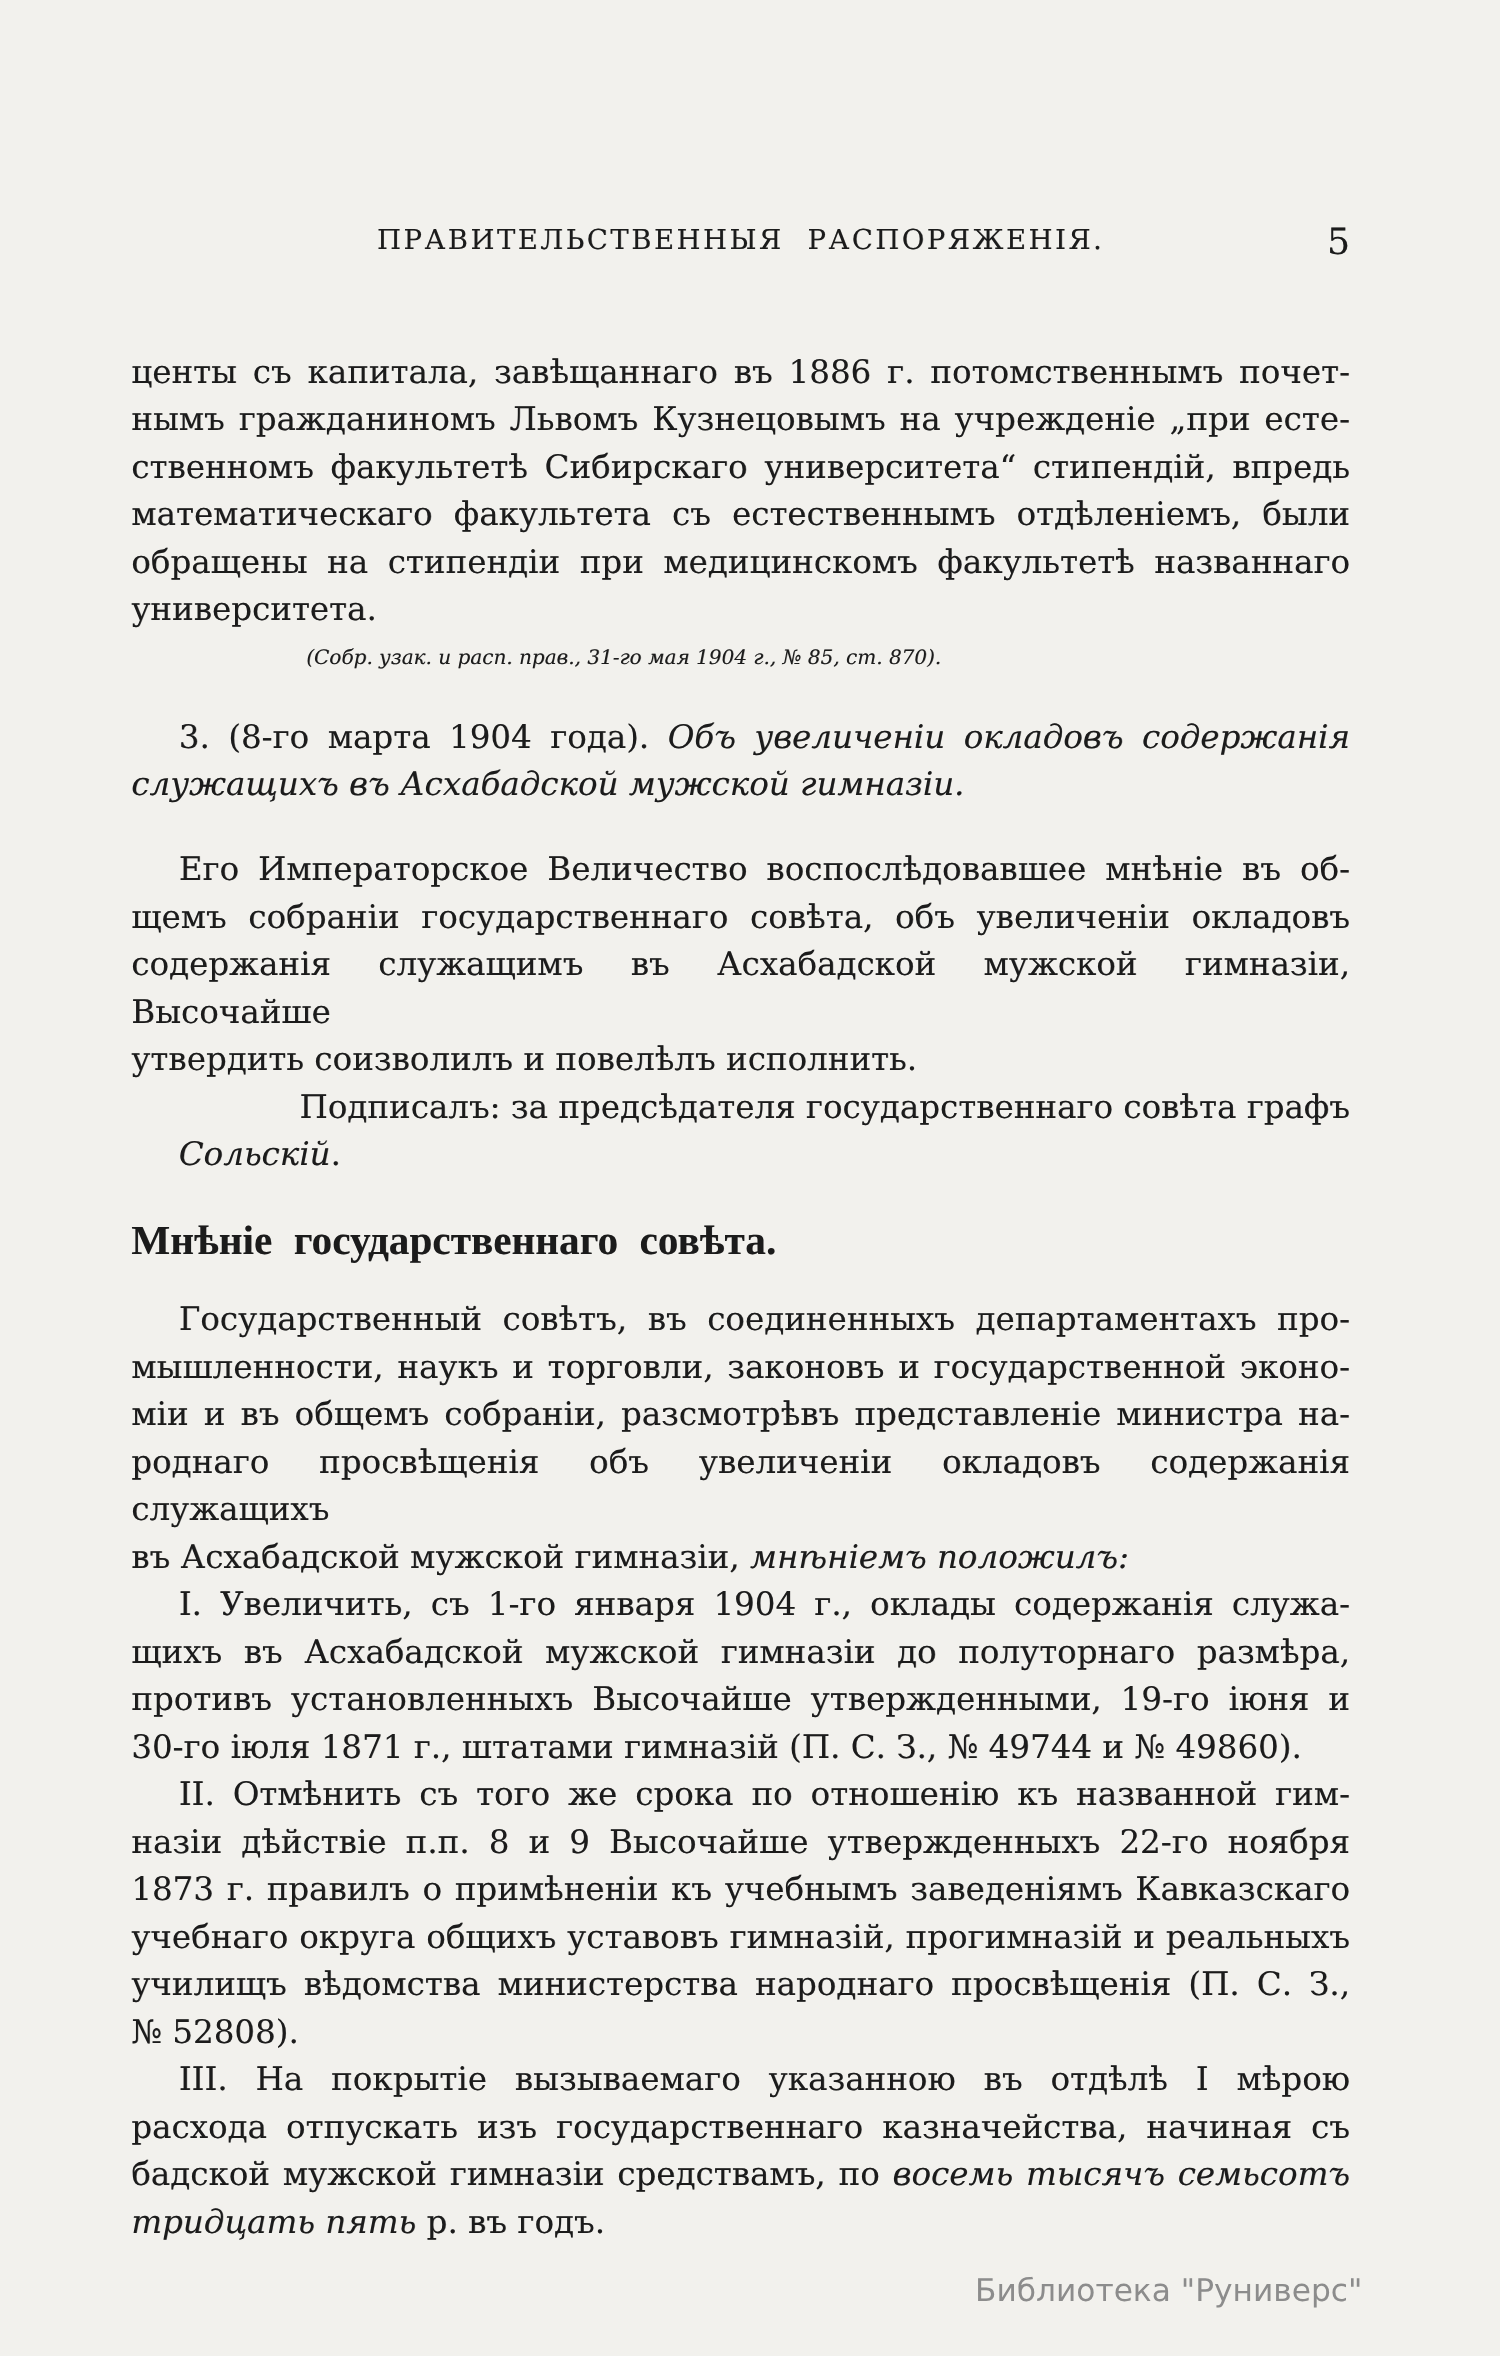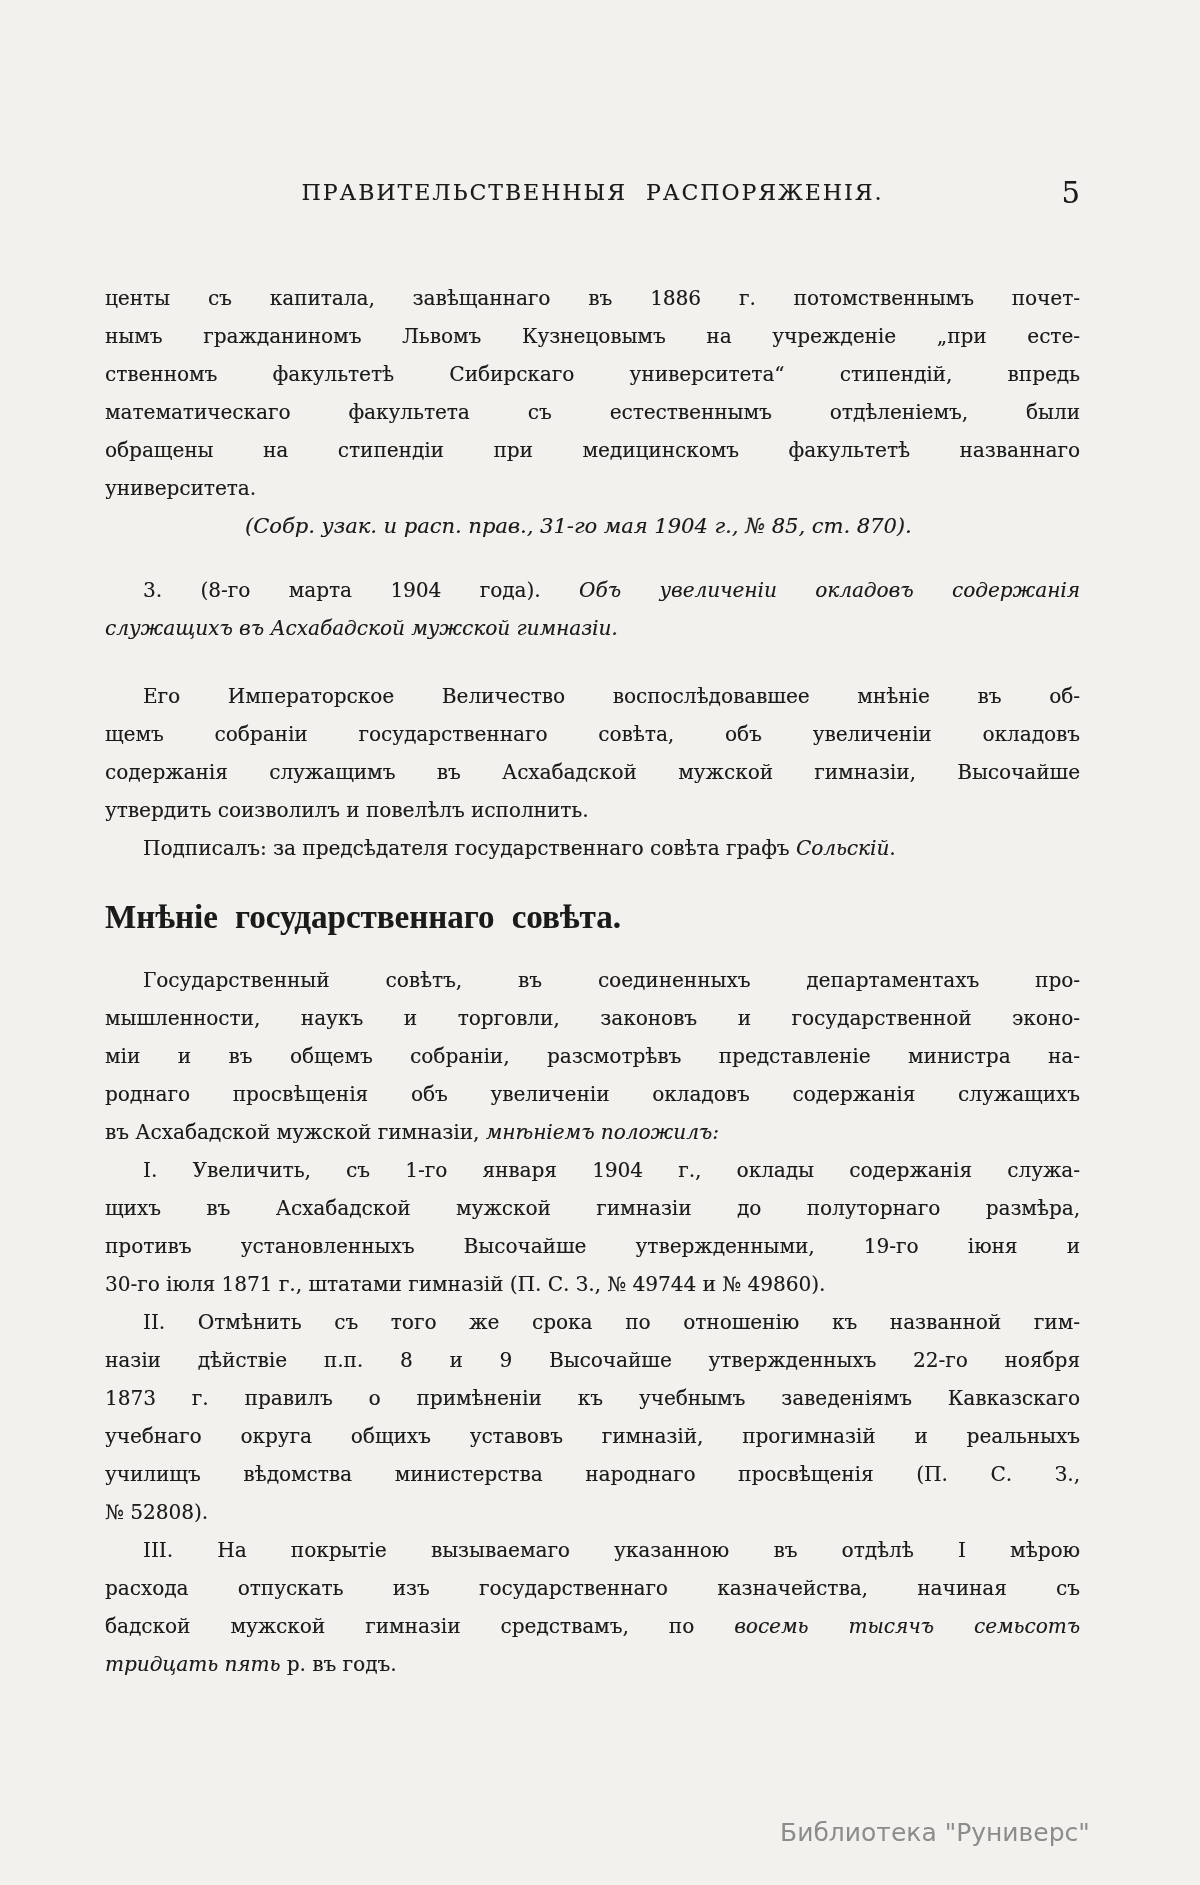--- a/index.html
+++ b/index.html
@@ -33,31 +33,31 @@
   }
   .page-number{
     position:absolute;
     right:0;top:0;
     font-size:29px;
     text-shadow:0.3px 0.3px 0 rgba(0,0,0,0.35);
   }
   .para{margin:0;}
   .line{
     line-height:38px;
-    font-size:20px;
+    font-size:26px;
     text-align:justify;
     text-align-last:justify;
     text-justify:inter-word;
     text-shadow:0.3px 0.3px 0 rgba(0,0,0,0.4);
     white-space:normal;
   }
   .line.last{text-align:right;text-align-last:left;}
   .line.indent{padding-left:38px;}
   .para.citation .line{
-    font-size:21px;
+    font-size:16px;
     font-style:italic;
     padding-left:140px;
     text-align:left;text-align-last:left;
   }
   .para.heading{
     font-family:Liberation Serif, serif;
     font-weight:bold;
     font-size:33px;
     line-height:38px;
     text-align:left;

